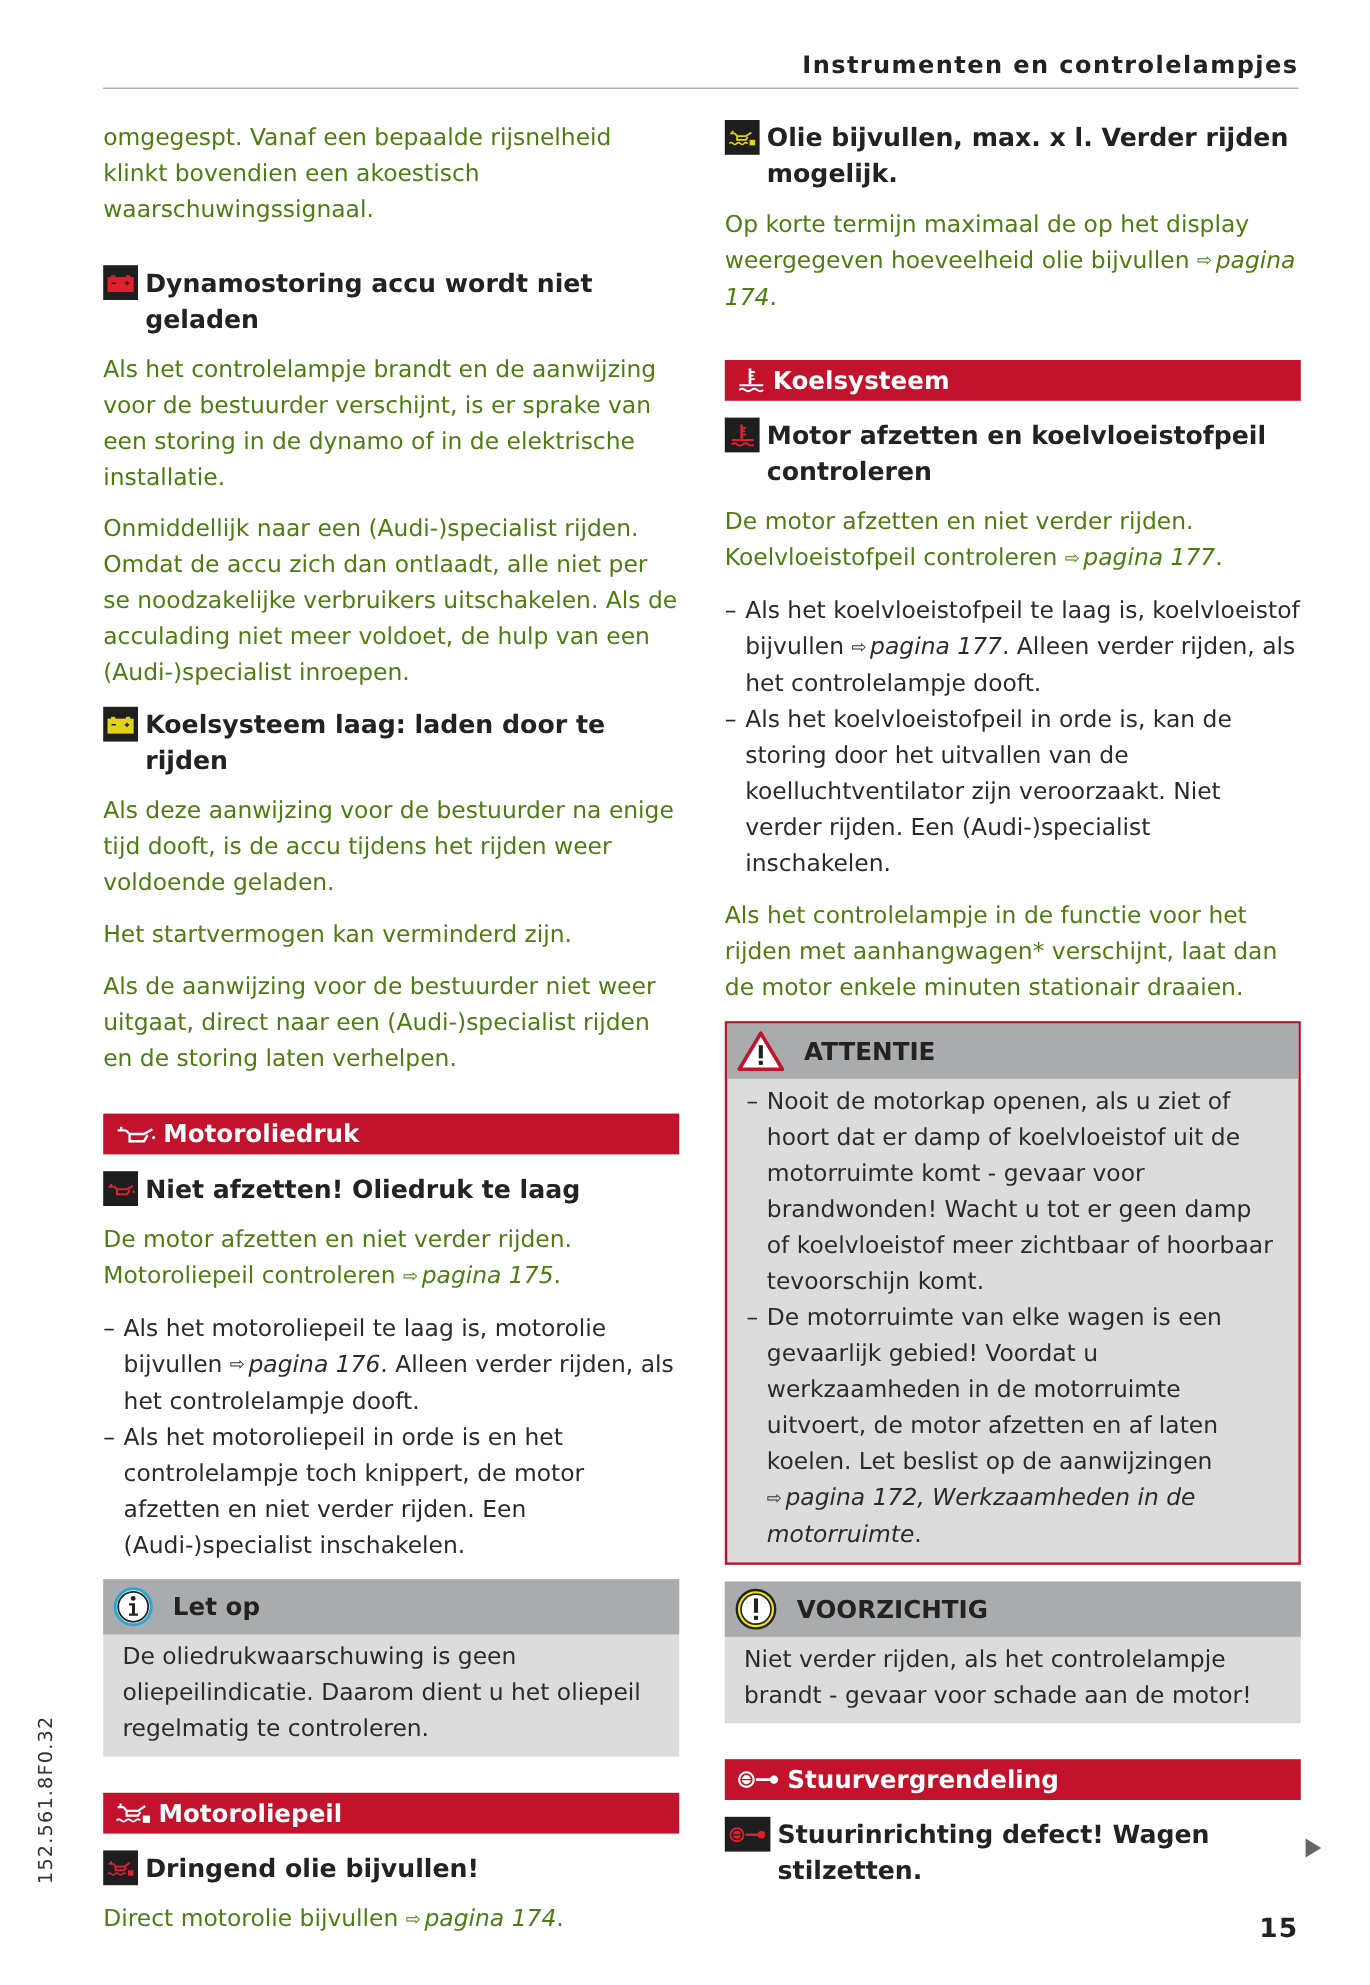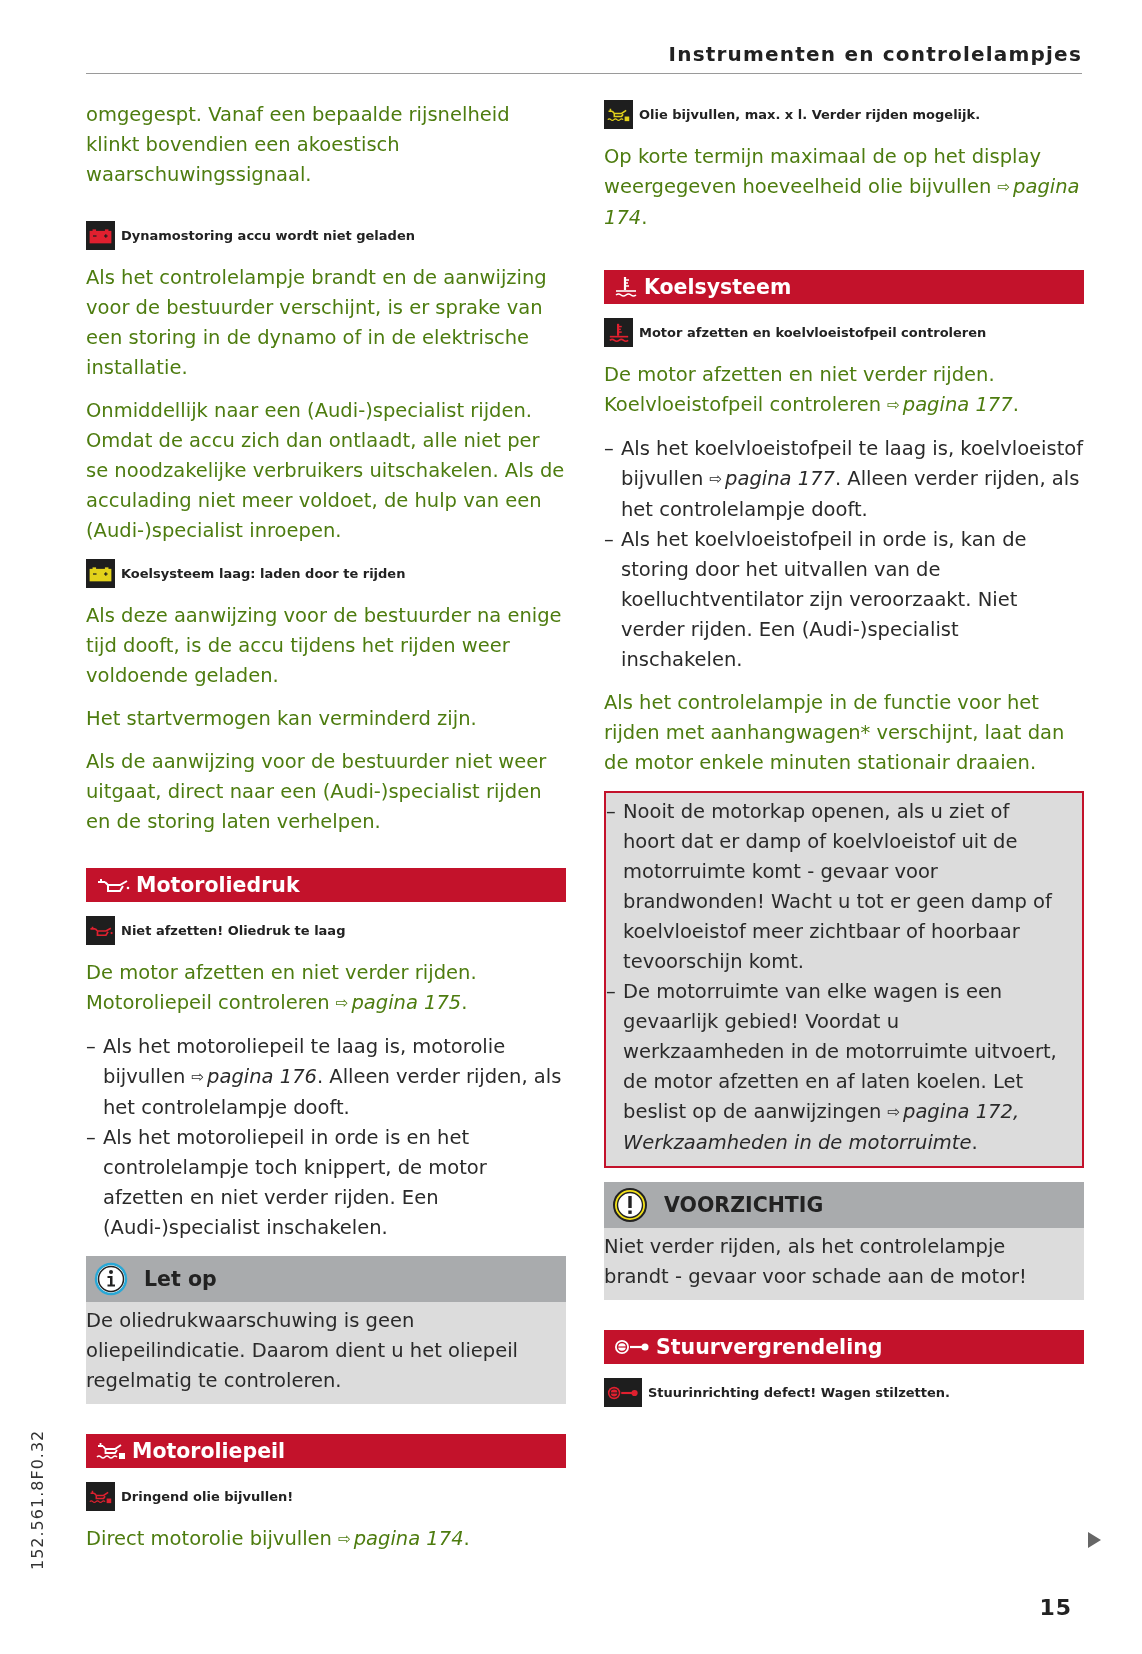--- a/index.html
+++ b/index.html
@@ -13,38 +13,38 @@
   .col.left { left: 86px; }
   .col.right { left: 604px; }
 
   p.body { font-size: 19.5px; line-height: 30px; color: #4d7c0f; margin-bottom: 13px; }
   .ref { font-style: italic; }
   .arrow { font-style: normal; font-size: 15px; position: relative; top: -1px; margin-right: 3px; }
 
   .section-bar { background: #c3122b; color: #fff; height: 34px; display: flex; align-items: center; padding-left: 10px; font-weight: bold; font-size: 20.5px; margin-bottom: 14px; }
   .section-bar .sicon { margin-right: 6px; display: inline-flex; align-items: center; }
 
-  .lamp-heading { display: flex; align-items: flex-start; font-weight: bold; font-size: 13px; line-height: 30px; color: #222; margin-bottom: 12px; }
+  .lamp-heading { display: flex; align-items: flex-start; font-weight: bold; font-size: 21px; line-height: 30px; color: #222; margin-bottom: 12px; }
   .lamp-icon { flex: 0 0 auto; width: 29px; height: 29px; background: #1e1e1e; margin-right: 6px; margin-top: 0px; display: inline-flex; align-items: center; justify-content: center; }
 
   ul.dash { list-style: none; margin-bottom: 13px; }
   ul.dash li { font-size: 19.5px; line-height: 30px; color: #2a2a2a; padding-left: 17px; position: relative; }
   ul.dash li::before { content: "–"; position: absolute; left: 0; top: 0; }
 
   .note-box { background: #dcdcdc; margin-bottom: 30px; }
   .note-box .nb-head { background: #a9abad; height: 46px; display: flex; align-items: center; padding-left: 8px; font-weight: bold; font-size: 20.5px; color: #222; }
   .note-box .nb-head .nicon { margin-right: 16px; display: inline-flex; }
-  .note-box .nb-body { padding: 4px 16px 8px 0; border-radius: 27px; }
+  .note-box .nb-body { padding: 4px 16px 8px 16px; border-radius: 27px; }
   .note-box .nb-body p { font-size: 19.5px; line-height: 30px; color: #2a2a2a; }
   .note-box .nb-body ul.dash { margin-bottom: 0; }
 
   .note-box.danger { border: 2px solid #c3122b; }
 
   .side-code { position: absolute; left: 28px; top: 1570px; transform: rotate(-90deg); transform-origin: left top; font-size: 16px; letter-spacing: 1px; color: #333; white-space: nowrap; }
-  .page-number { position: absolute; right: 70px; top: 1595px; font-size: 22px; font-weight: bold; letter-spacing: 1px; color: #222; }
+  .page-number { position: absolute; right: 60px; top: 1595px; font-size: 22px; font-weight: bold; letter-spacing: 1px; color: #222; }
   .next-arrow { position: absolute; left: 1088px; top: 1532px; width: 0; height: 0; border-top: 8px solid transparent; border-bottom: 8px solid transparent; border-left: 13px solid #666; }
 </style>
 </head>
 <body>
 
 <div class="page-header">
   <span class="title">Instrumenten en controlelampjes</span>
 </div>
 
 <div class="col left">
@@ -215,20 +215,30 @@
   <ul class="dash">
     <li>
       <span>Als het koelvloeistofpeil te laag is, koelvloeistof bijvullen</span>
       <span class="ref"><span class="arrow">⇨</span><span>pagina 177</span></span><span>. Alleen verder rijden, als het controlelampje dooft.</span>
     </li>
     <li>Als het koelvloeistofpeil in orde is, kan de storing door het uitvallen van de koelluchtventilator zijn veroorzaakt. Niet verder rijden. Een (Audi-)specialist inschakelen.</li>
   </ul>
   <p class="body">Als het controlelampje in de functie voor het rijden met aanhangwagen* verschijnt, laat dan de motor enkele minuten stationair draaien.</p>
 
   <div class="note-box danger">
+    <div class="nb-head">
+      <span class="nicon">
+        <svg width="40" height="34" viewBox="0 0 40 34">
+            <path d="M20 2 L38 32 L2 32 Z" fill="#fff" stroke="#c3122b" stroke-width="3" stroke-linejoin="round"></path>
+            <rect x="18.3" y="12" width="3.4" height="11" fill="#222"></rect>
+            <rect x="18.3" y="25" width="3.4" height="3.4" fill="#222"></rect>
+          </svg>
+      </span>
+      <span>ATTENTIE</span>
+    </div>
     <div class="nb-body">
       <ul class="dash">
         <li>Nooit de motorkap openen, als u ziet of hoort dat er damp of koelvloeistof uit de motorruimte komt - gevaar voor brandwonden! Wacht u tot er geen damp of koelvloeistof meer zichtbaar of hoorbaar tevoorschijn komt.</li>
         <li>
           <span>De motorruimte van elke wagen is een gevaarlijk gebied! Voordat u werkzaamheden in de motorruimte uitvoert, de motor afzetten en af laten koelen. Let beslist op de aanwijzingen</span>
           <span class="ref"><span class="arrow">⇨</span><span>pagina 172, Werkzaamheden in de motorruimte</span></span><span>.</span>
         </li>
       </ul>
     </div>
   </div>

